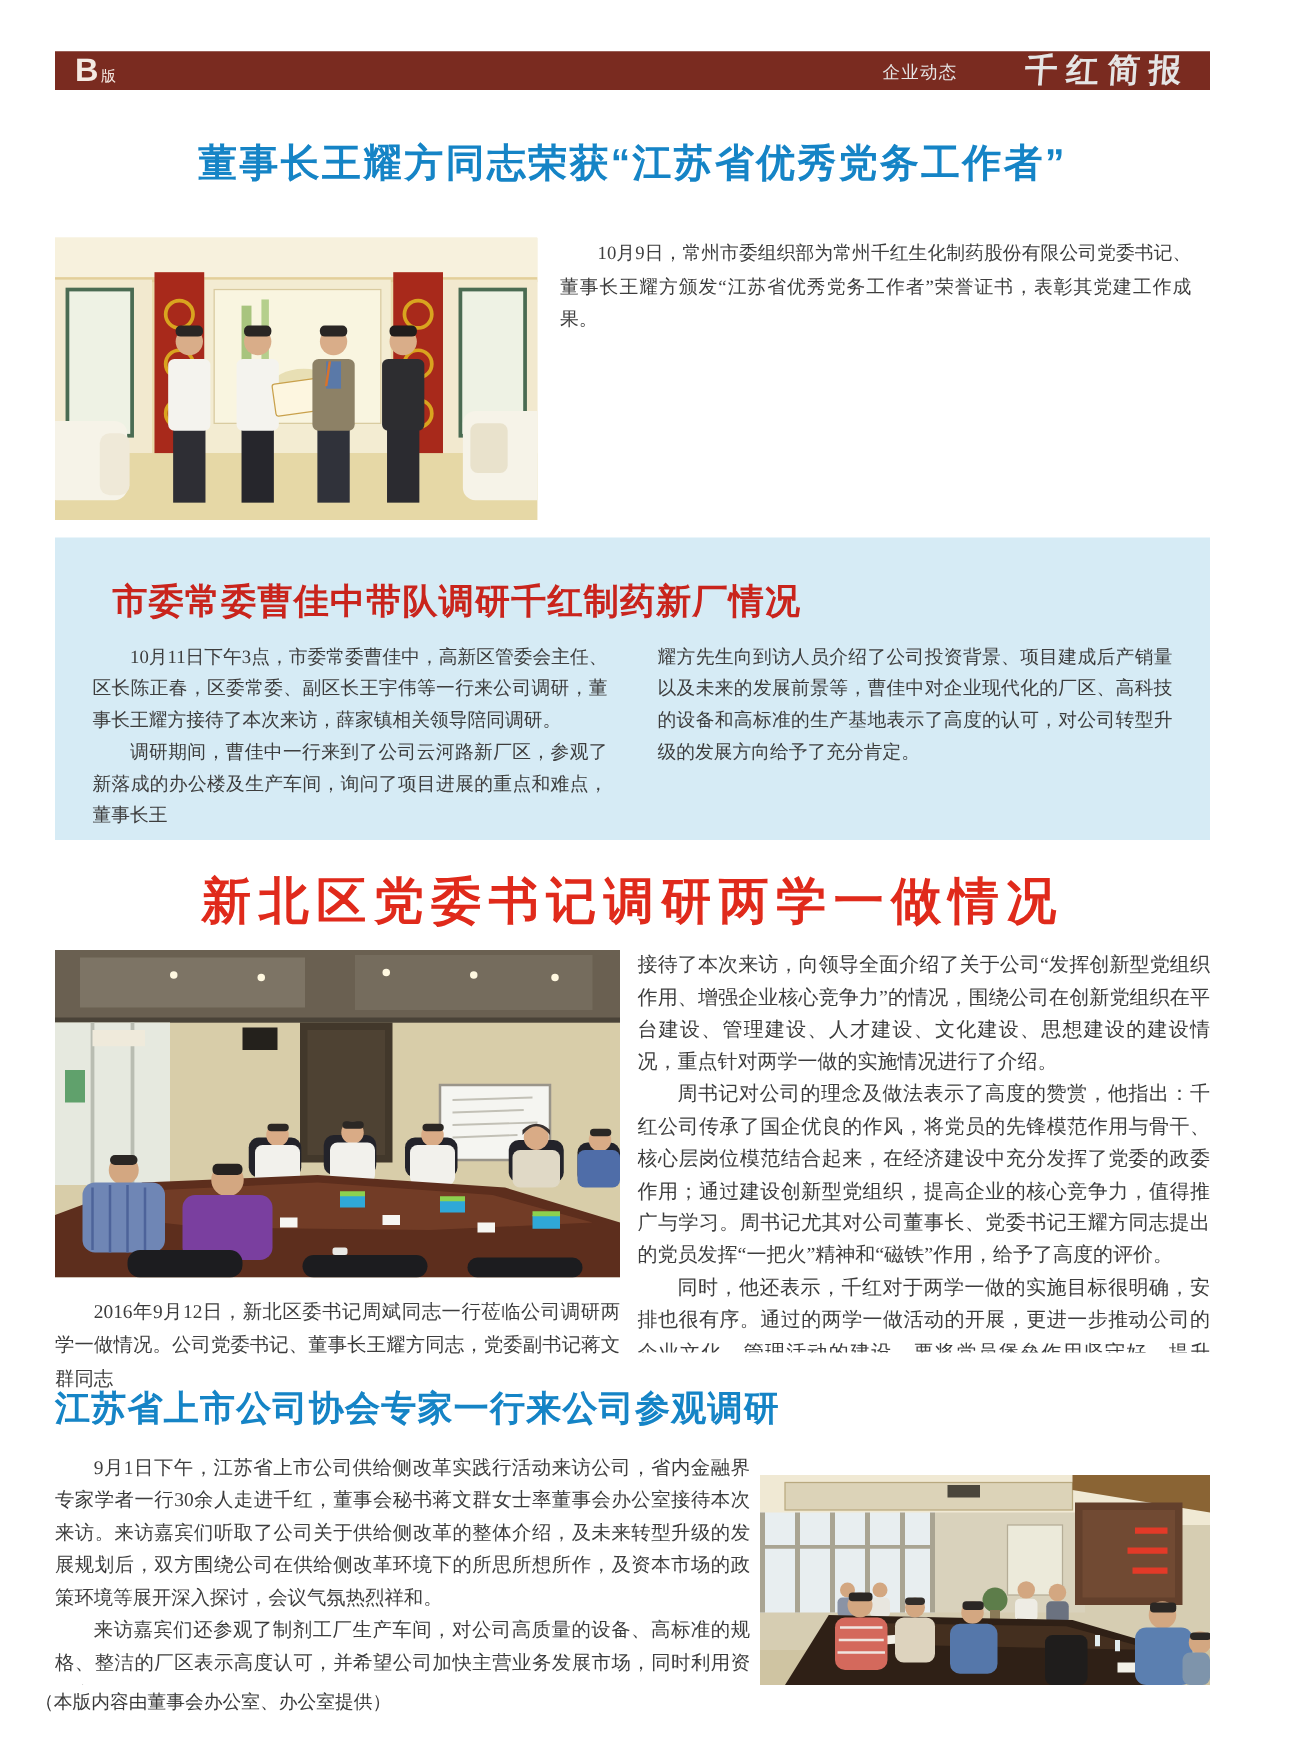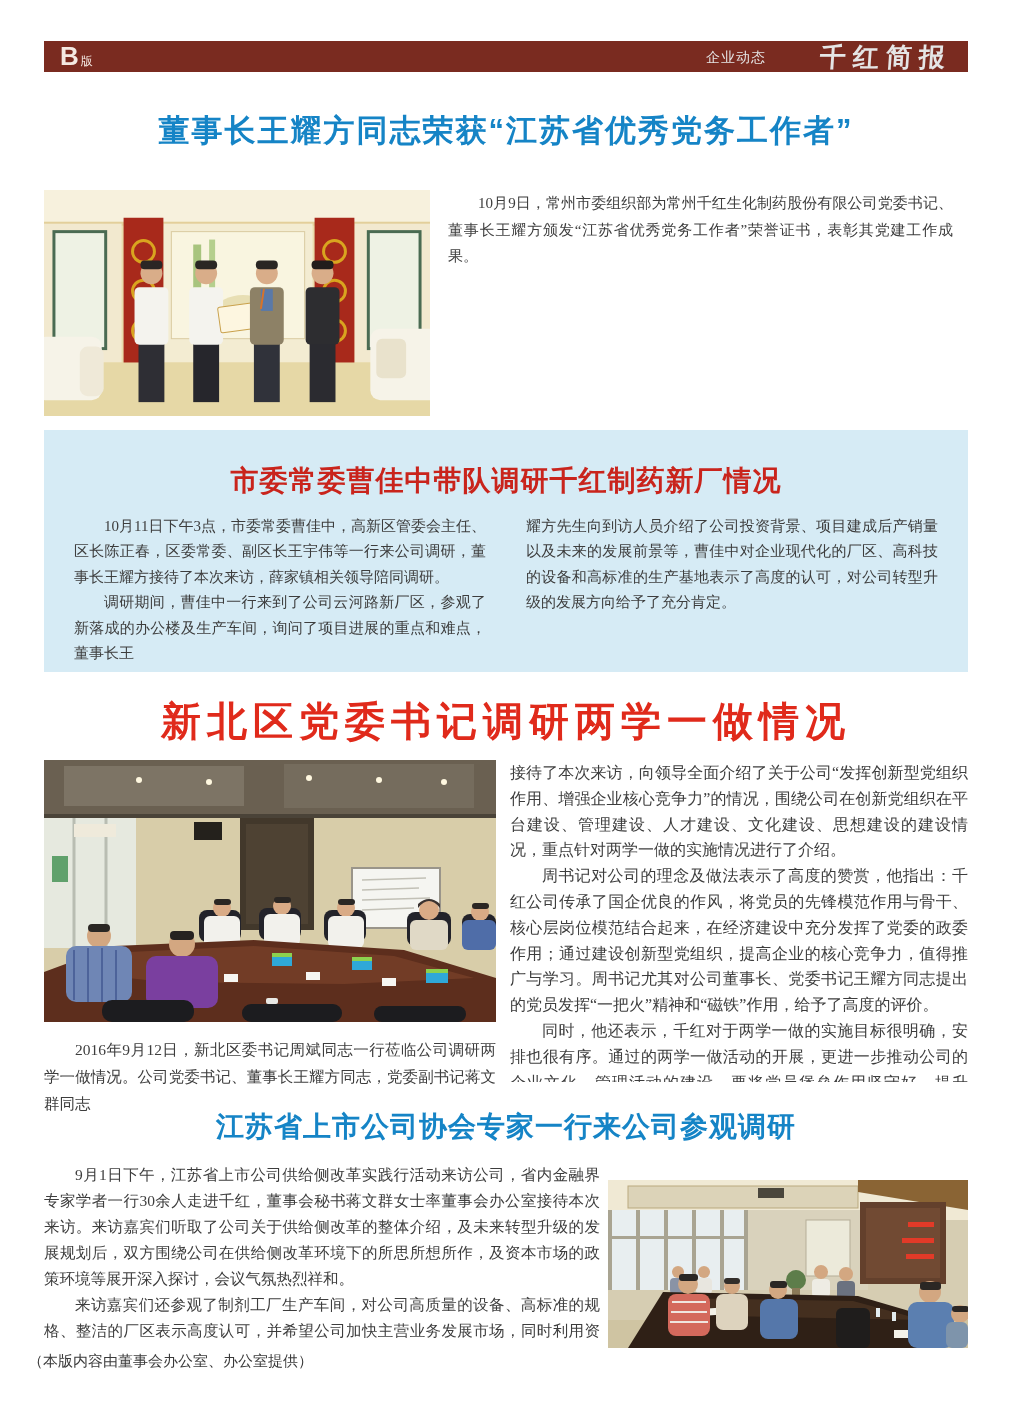--- a/index.html
+++ b/index.html
@@ -22,41 +22,41 @@
   .masthead { display:flex; align-items:center; line-height:1; color:#e5e5e5;gap:40px; }
   .masthead .section { font:400 14px/1 "Liberation Sans","DejaVu Sans",sans-serif; margin-right:14px; letter-spacing:1px; }
   .masthead .brand {
     font:700 26px/1 "DejaVu Serif","Liberation Serif",serif;
     letter-spacing:7px; transform:skewX(-4deg);
   }
   
   .body-text { font-size:15px; line-height:26.5px; color:#3d3d3d; text-align:justify; }
   .indent { text-indent:2em; }
   .title-blue  { color:#1584c6; font:700 31px/1.2 "Liberation Sans","DejaVu Sans",sans-serif; letter-spacing:2px; text-align:center; }
-  .title-red   { color:#c9241c; font:700 28px/1.2 "Liberation Sans","DejaVu Sans",sans-serif; letter-spacing:1px; text-align:center; }
+  .title-red   { color:#c9241c; font:700 28px/1.2 "Liberation Sans","DejaVu Sans",sans-serif; letter-spacing:1px; text-align:left;margin-left:46px; }
   .title-bigred{ color:#e02a1b; font:700 40px/1.2 "DejaVu Serif","Liberation Serif",serif; letter-spacing:6px; text-align:center; white-space:nowrap; }
   
   .a1-title { position:absolute; left:44px; top:112px; width:924px; }
   .a1-row   { position:absolute; left:44px; top:190px; width:924px; display:flex; }
   .a1-photo { width:386px; height:226px; flex:0 0 auto; }
   .a1-text  { margin-left:18px; width:505px; height:226px; overflow:hidden; }
   
   .a2-box { position:absolute; left:44px; top:430px; width:924px; height:242px; background:#d6ebf5; }
   .a2-title { margin-top:34px; }
   .a2-cols { display:flex; gap:40px; padding:0 30px; margin-top:16px; }
   .a2-col { flex:1; font-size:15px; line-height:25.5px; height:158px; overflow:hidden; }
   
   .a3-title { position:absolute; left:44px; top:697px; width:924px; }
   .a3-row { position:absolute; left:44px; top:760px; width:924px; display:flex; }
   .a3-left { width:452px; flex:0 0 auto; }
   .a3-photo { width:452px; height:262px; }
   .a3-caption { margin-top:14px; font-size:15.5px; line-height:27px; }
   .a3-right { margin-left:14px; width:458px; height:322px; overflow:hidden; font-size:16px; line-height:25.8px; }
   
-  .a4-title { position:absolute; left:44px; top:1110px; width:924px; color:#1584c6; font:700 28px/1.2 "Liberation Sans","DejaVu Sans",sans-serif; letter-spacing:1px; text-align:center; }
+  .a4-title { position:absolute; left:44px; top:1110px; width:924px; color:#1584c6; font:700 28px/1.2 "Liberation Sans","DejaVu Sans",sans-serif; letter-spacing:1px; text-align:left; }
   .a4-row { position:absolute; left:44px; top:1162px; width:924px; display:flex; }
   .a4-text { width:556px; height:186px; overflow:hidden; font-size:15.5px; line-height:26px; }
   .a4-photo { width:360px; height:168px; margin-left:8px; margin-top:18px; flex:0 0 auto; }
   
   .footer-note { position:absolute; left:28px; top:1352px; font-size:15px; color:#3a3a3a; }
   svg { display:block; width:100%; height:100%; }
 </style>
 </head>
 <body>
 

